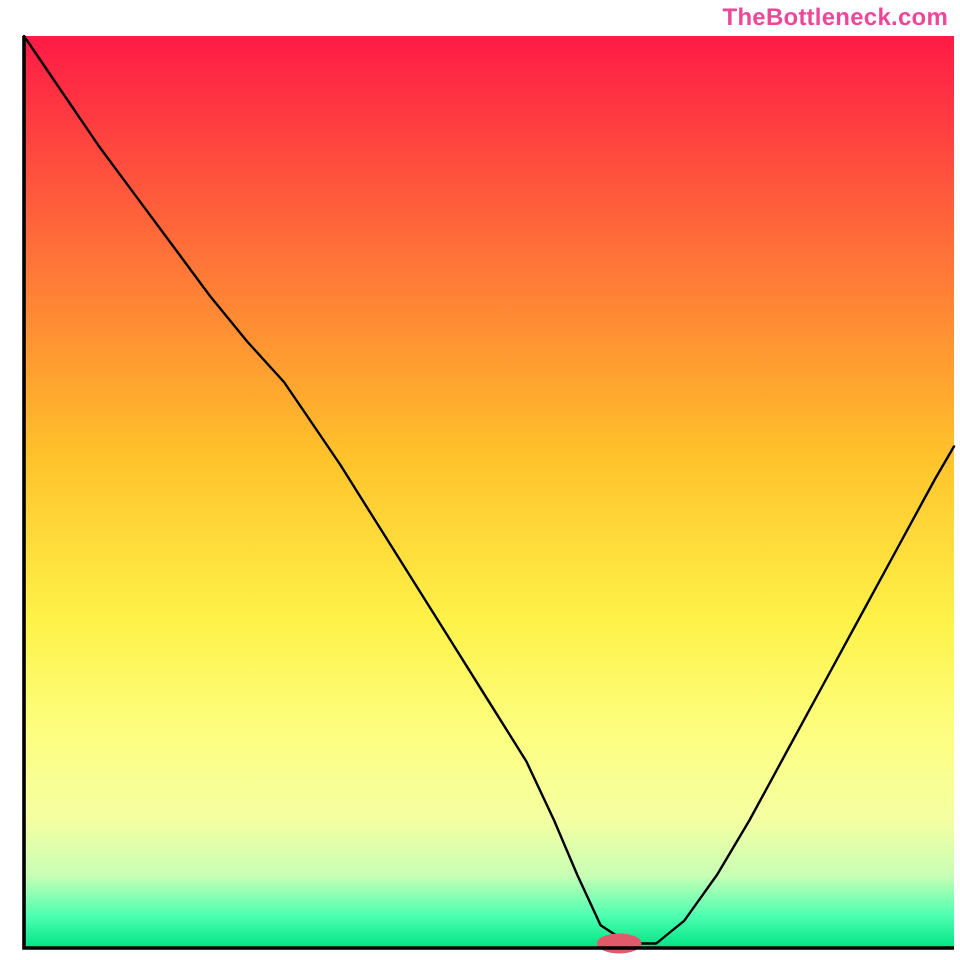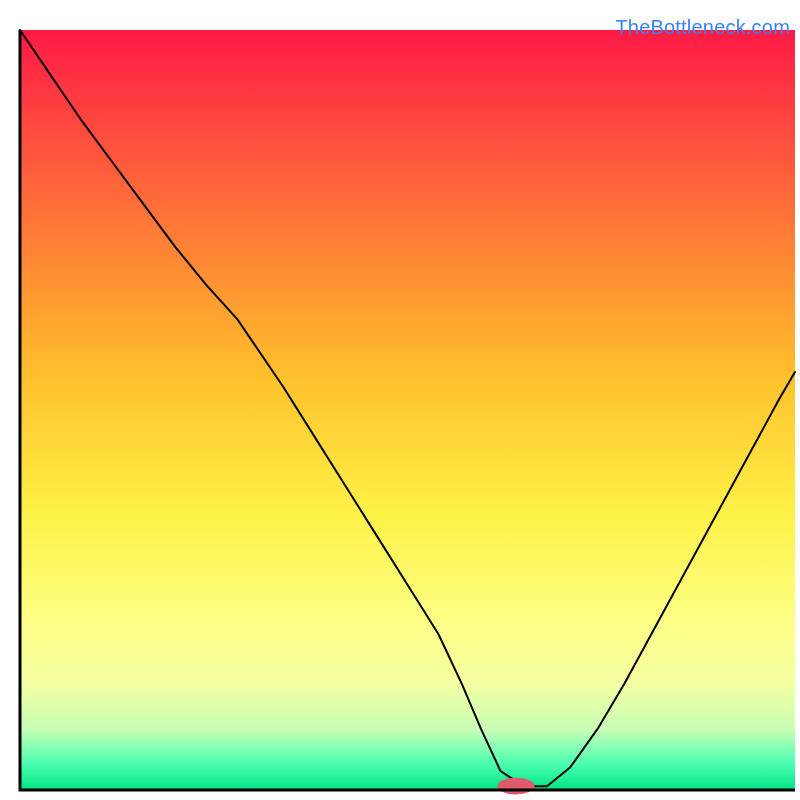--- a/index.html
+++ b/index.html
@@ -15,26 +15,26 @@
     width: 800px;
     height: 800px;
   }
   svg.plot {
     position: absolute;
     top: 0;
     left: 0;
   }
   .watermark {
     position: absolute;
-    top: 16px;
+    top: 4px;
     right: 10px;
     font-family: Arial, Helvetica, sans-serif;
     font-size: 20px;
-    font-weight: 400;
-    color: #3b82f6;
+    font-weight: 700;
+    color: #ec4899;
     letter-spacing: 0.2px;
   }
 </style>
 </head>
 <body>
 
 <div class="chart-container">
 
   <svg class="plot" width="800" height="800" viewBox="0 0 800 800">
     <defs>

